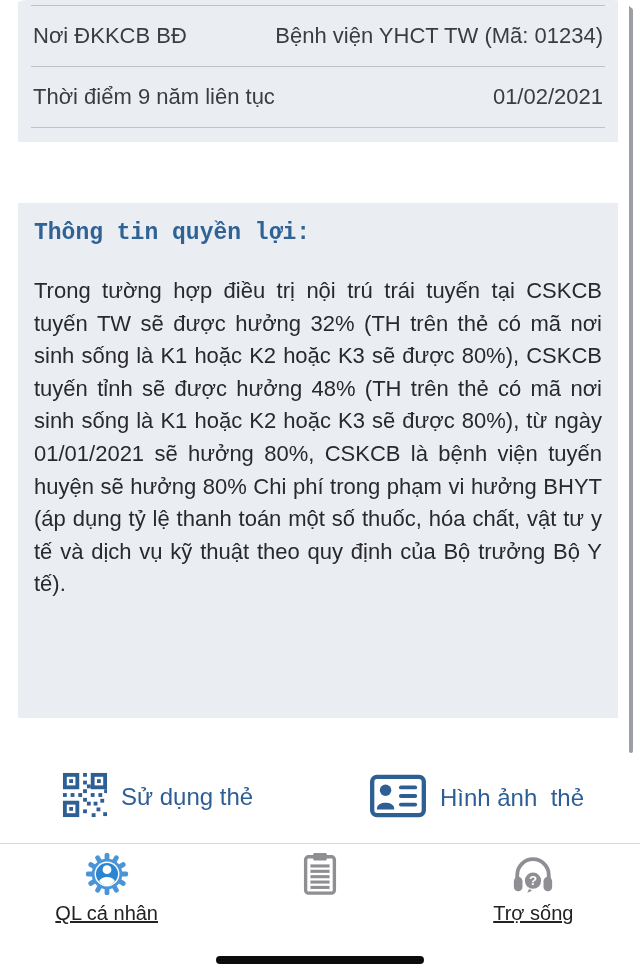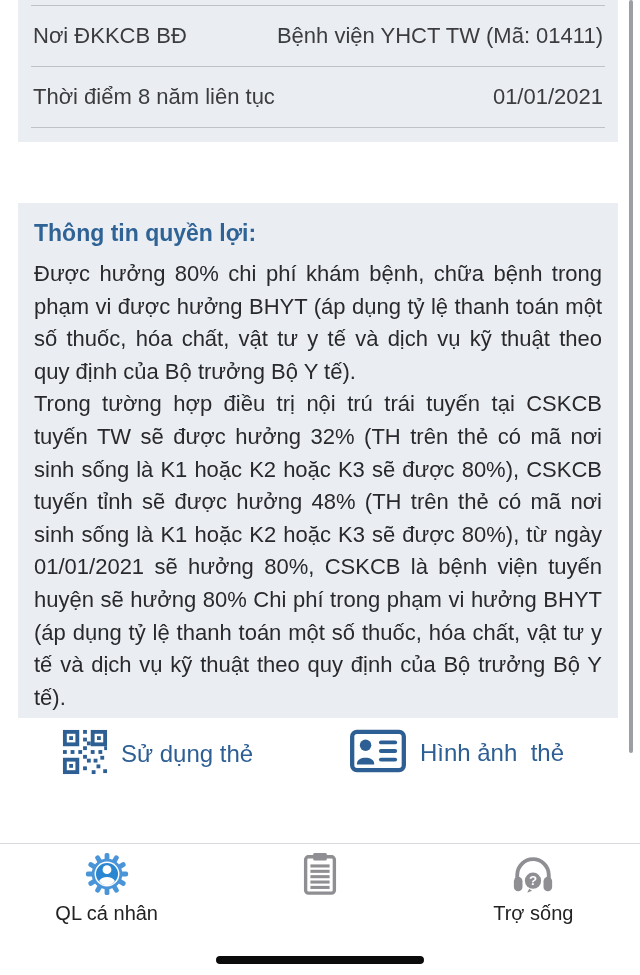--- a/index.html
+++ b/index.html
@@ -1,75 +1,75 @@
 <!DOCTYPE html>
 <html><head>
 <meta charset="utf-8">
 <style>
   html,body{margin:0;padding:0;background:#fff;}
   .screen{
     position:relative;width:640px;height:975px;overflow:hidden;background:#fff;
     font-family:"Liberation Sans","DejaVu Sans",sans-serif;
+    border-radius:28px;
     -webkit-font-smoothing:antialiased;
   }
   .card{position:absolute;left:18px;width:600px;background:#eaeef3;box-sizing:border-box;}
   
   .card.info{top:0;height:142px;display:flex;flex-direction:column;}
   .sep{height:1px;background:#bfc3c8;margin:0 13px;flex:none;}
   .sep.top{margin-top:5px;}
   .row{height:60px;display:flex;align-items:center;justify-content:space-between;
        padding:0 15px;flex:none;}
   .row-label{font-size:22px;color:#3c3c3e;}
   .row-value{font-size:22px;color:#3c3c3e;text-align:right;}
   
   .card.benefits{top:203px;height:515px;padding:15px 16px 18px 16px;overflow:hidden;}
-  .benefits h2{margin:2px 0 11px 0;font-size:23px;font-weight:bold;color:#2f6396;}
+  .benefits h2{margin:2px 0 29px 0;font-size:23px;font-weight:bold;color:#2f6396;font-family:Liberation Mono, monospace;}
   .benefits p{margin:0;font-size:22px;line-height:32.6px;color:#29292b;
               text-align:justify;text-justify:inter-word;}
   
-  .actions{position:absolute;left:0;top:729px;width:640px;height:74px;
-           display:flex;align-items:flex-start;}
+  .actions{position:absolute;left:0;top:748px;width:640px;height:74px;
+           display:flex;align-items:flex-end;}
   .action{display:flex;align-items:center;gap:13px;cursor:pointer;}
   .action:first-child{margin-left:62px;}
-  .action:last-child{margin-left:auto;margin-right:76px;}
+  .action:last-child{margin-left:auto;margin-right:56px;}
   .action .label{font-size:24px;color:#2e5f94;white-space:pre-wrap;}
   
   .navbar{position:absolute;left:0;top:843px;width:640px;height:132px;
           background:#fff;border-top:1px solid #d9d9de;box-sizing:border-box;}
   .nav-items{display:flex;width:100%;padding-top:9px;}
   .nav-item{flex:1;display:flex;flex-direction:column;align-items:center;gap:7px;cursor:pointer;}
   .nav-icon{height:42px;display:flex;align-items:center;justify-content:center;}
-  .nav-label{font-size:20px;color:#222224;}
+  .nav-label{font-size:20px;color:#222224;text-decoration:underline;}
   .home-indicator{position:absolute;left:50%;transform:translateX(-50%);bottom:11px;
                   width:208px;height:8px;border-radius:4px;background:#0b0b0b;}
   .scrollbar{position:absolute;right:7px;top:0;width:4px;height:753px;
              background:#9b9ea3;border-radius:2px;}
 </style>
 </head>
 <body>
 
 <div class="screen">
 
   <div class="card info">
     <div class="sep top"></div>
     <div class="row">
       <span class="row-label">Nơi ĐKKCB BĐ</span>
-      <span class="row-value">Bệnh viện YHCT TW (Mã: 01411)</span>
+      <span class="row-value">Bệnh viện YHCT TW (Mã: 01234)</span>
     </div>
     <div class="sep"></div>
     <div class="row">
-      <span class="row-label">Thời điểm 8 năm liên tục</span>
-      <span class="row-value">01/01/2021</span>
+      <span class="row-label">Thời điểm 9 năm liên tục</span>
+      <span class="row-value">01/02/2021</span>
     </div>
     <div class="sep"></div>
   </div>
 
   <div class="card benefits">
     <h2>Thông tin quyền lợi:</h2>
-    <p>Được hưởng 80% chi phí khám bệnh, chữa bệnh trong phạm vi được hưởng BHYT (áp dụng tỷ lệ thanh toán một số thuốc, hóa chất, vật tư y tế và dịch vụ kỹ thuật theo quy định của Bộ trưởng Bộ Y tế).</p>
     <p>Trong tường hợp điều trị nội trú trái tuyến tại CSKCB tuyến TW sẽ được hưởng 32% (TH trên thẻ có mã nơi sinh sống là K1 hoặc K2 hoặc K3 sẽ được 80%), CSKCB tuyến tỉnh sẽ được hưởng 48% (TH trên thẻ có mã nơi sinh sống là K1 hoặc K2 hoặc K3 sẽ được 80%), từ ngày 01/01/2021 sẽ hưởng 80%, CSKCB là bệnh viện tuyến huyện sẽ hưởng 80% Chi phí trong phạm vi hưởng BHYT (áp dụng tỷ lệ thanh toán một số thuốc, hóa chất, vật tư y tế và dịch vụ kỹ thuật theo quy định của Bộ trưởng Bộ Y tế).</p>
   </div>
 
   <div class="actions">
     <div class="action">
       <span>
         <svg width="46" height="46" viewBox="0 0 48 48">
           <g stroke="#2e5f94" stroke-width="4" fill="none">
             <rect x="3" y="3" width="13" height="13"></rect>
             <rect x="32" y="3" width="13" height="13"></rect>

